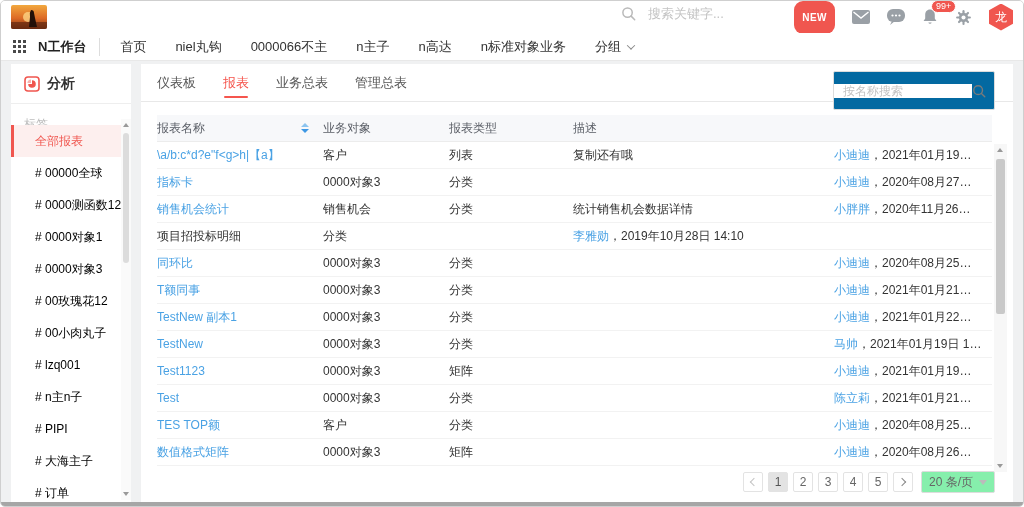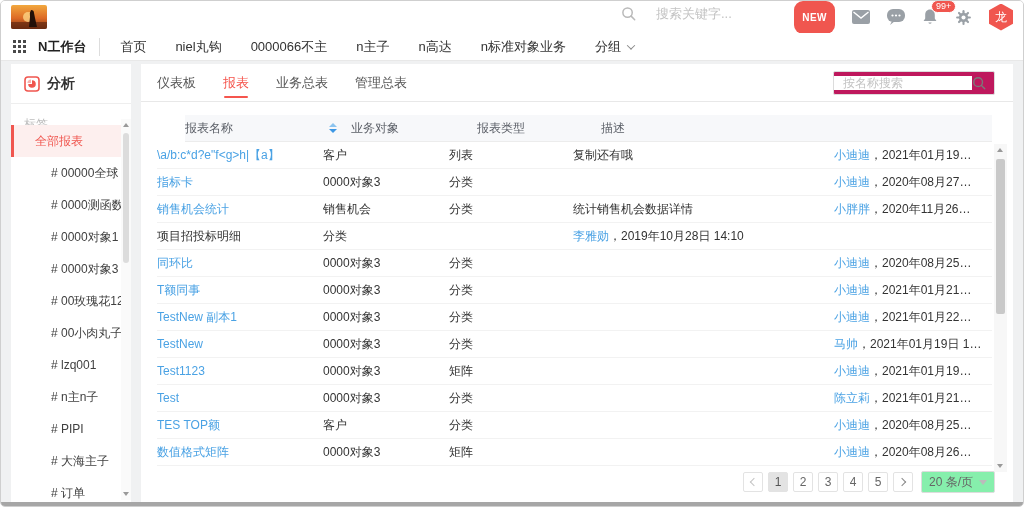--- a/index.html
+++ b/index.html
@@ -3,21 +3,21 @@
 <meta charset="utf-8">
 <style>
   * { margin:0; padding:0; box-sizing:border-box; }
   html,body { width:1024px; height:507px; font-family:"Liberation Sans","DejaVu Sans",sans-serif; background:#fff; }
   .window { position:absolute; inset:0; border:1px solid #cfcfcf; border-radius:5px; overflow:hidden; background:#f0f1f2; }
   .window-bottom { position:absolute; left:0; right:0; bottom:0; height:4px; background:#a6a6a6; }
 
   
   .topbar { position:absolute; top:0; left:0; right:0; height:32px; background:#fff; }
   .logo { position:absolute; left:10px; top:4px; width:36px; height:24px; border-radius:2px; overflow:hidden; }
-  .top-search { position:absolute; left:620px; top:5px; display:flex; align-items:center; gap:20px; }
+  .top-search { position:absolute; left:620px; top:5px; display:flex; align-items:center; gap:12px; }
   .top-search input { border:none; outline:none; font-size:13px; color:#333; width:190px; background:transparent; font-family:inherit; }
   .top-search input::placeholder { color:#c3c3c3; }
   .top-right { position:absolute; right:10px; top:0; height:32px; display:flex; align-items:center; gap:17px; }
   .badge-new { background:#f0564f; color:#fff; font-size:10px; font-weight:bold; padding:11px 8px; border-radius:9px; letter-spacing:.5px; }
   .icon-btn { display:flex; align-items:center; justify-content:center; position:relative; }
   .badge-99 { position:absolute; top:-9px; left:9px; background:#f0564f; color:#fff; font-size:9px; line-height:11px; padding:0 4px; border-radius:7px; border:1px solid #fff; white-space:nowrap; }
   .avatar { width:24px; height:27px; clip-path:polygon(50% 0,100% 25%,100% 75%,50% 100%,0 75%,0 25%); background:#f0564f; color:#fff; font-size:12px; display:flex; align-items:center; justify-content:center; }
 
   
   .navbar { position:absolute; top:32px; left:0; right:0; height:28px; background:#fff; border-bottom:1px solid #e8e8e8; display:flex; align-items:center; padding:0 12px; }
@@ -28,42 +28,42 @@
   .nav-link { font-size:13px; color:#333; cursor:pointer; white-space:nowrap; }
   .nav-group { display:flex; align-items:center; gap:7px; font-size:13px; color:#333; margin-left:29px; cursor:pointer; }
   .caret-down { width:6px; height:6px; border-right:1.4px solid #888; border-bottom:1.4px solid #888; transform:rotate(45deg) translate(-1px,-1px); }
 
   
   .sidebar { position:absolute; left:10px; top:63px; width:120px; bottom:4px; background:#fff; overflow:hidden; }
   .side-head { height:40px; display:flex; align-items:center; gap:7px; padding-left:13px; border-bottom:1px solid #eee; }
   .side-title { font-size:14px; font-weight:bold; color:#333; }
   .side-label { margin:12px 0 6px 13px; font-size:12px; color:#bdbdbd; }
   .side-list { position:absolute; top:61px; left:0; right:10px; bottom:0; overflow:hidden; }
-  .side-item { height:32px; line-height:32px; padding-left:40px; font-size:12px; color:#404040; white-space:nowrap; overflow:hidden; cursor:pointer; }
+  .side-item { height:32px; line-height:32px; padding-left:24px; font-size:12px; color:#000000; white-space:nowrap; overflow:hidden; cursor:pointer; }
   .side-item.active { background:#fdefee; color:#f0564f; border-left:3px solid #f0564f; padding-left:21px; }
   .side-scroll { position:absolute; right:0; top:55px; bottom:2px; width:10px; background:#fafafa; }
   .tri-up { width:0; height:0; border-left:3px solid transparent; border-right:3px solid transparent; border-bottom:4px solid #999; position:absolute; left:2px; top:4px; }
   .tri-dn { width:0; height:0; border-left:3px solid transparent; border-right:3px solid transparent; border-top:4px solid #999; position:absolute; left:2px; bottom:4px; }
   .side-scroll .thumb { position:absolute; top:14px; left:2px; width:6px; height:130px; background:#dcdcdc; border-radius:3px; }
 
   
   .main { position:absolute; left:140px; top:63px; right:10px; bottom:4px; background:#fff; }
   .tabs { height:38px; border-bottom:1px solid #e8e8e8; display:flex; align-items:center; padding-left:16px; gap:27px; }
   .tab { font-size:13px; color:#555; position:relative; height:38px; display:flex; align-items:center; cursor:pointer; }
   .tab.active { color:#f5554d; }
   .tab.active::after { content:""; position:absolute; left:1px; right:1px; bottom:4px; height:2px; background:#f5554d; border-radius:1px; }
-  .name-search { position:absolute; right:18px; top:7px; width:162px; height:24px; border:1px solid #dcdcdc; border-radius:2px; display:flex; align-items:center; background:#be185d;justify-content:space-between; }
+  .name-search { position:absolute; right:18px; top:7px; width:162px; height:39px; border:1px solid #dcdcdc; border-radius:2px; display:flex; align-items:center; background:#0369a1;justify-content:space-between; }
   .name-search input { flex:1; border:none; outline:none; font-size:12px; color:#333; padding:0 6px 0 9px; font-family:inherit; min-width:0; }
   .name-search input::placeholder { color:#c3c3c3; }
   .name-search .sicon { margin-right:8px; display:flex; }
 
   
   .table { position:absolute; left:16px; top:51px; right:21px; }
   .thead, .tr { display:grid; grid-template-columns:166px 126px 124px 261px 1fr; align-items:center; }
-  .thead { height:27px; background:#f7f8fa; border-bottom:1px solid #ececec; font-size:12px; color:#5a5e66;margin-left:28px; }
+  .thead { height:27px; background:#f7f8fa; border-bottom:1px solid #ececec; font-size:12px; color:#5a5e66; }
   .th { display:flex; align-items:center; padding-right:8px; overflow:hidden; }
   .th:first-child { justify-content:space-between; padding-right:14px; }
   .th:last-child { justify-content:space-between; padding-right:6px; }
   .tr { height:27px; border-bottom:1px solid #f2f2f2; font-size:12px; color:#333; }
   .td { white-space:nowrap; overflow:hidden; text-overflow:ellipsis; padding-right:10px; }
   .link { color:#4aa2e4; cursor:pointer; text-decoration:none; }
   .sort { display:inline-flex; flex-direction:column; gap:2px; cursor:pointer; }
   .sort b { width:0; height:0; border-left:4px solid transparent; border-right:4px solid transparent; display:block; }
   .sort b.u { border-bottom:4px solid #bfbfbf; }
   .sort b.d { border-top:4px solid #bfbfbf; }

